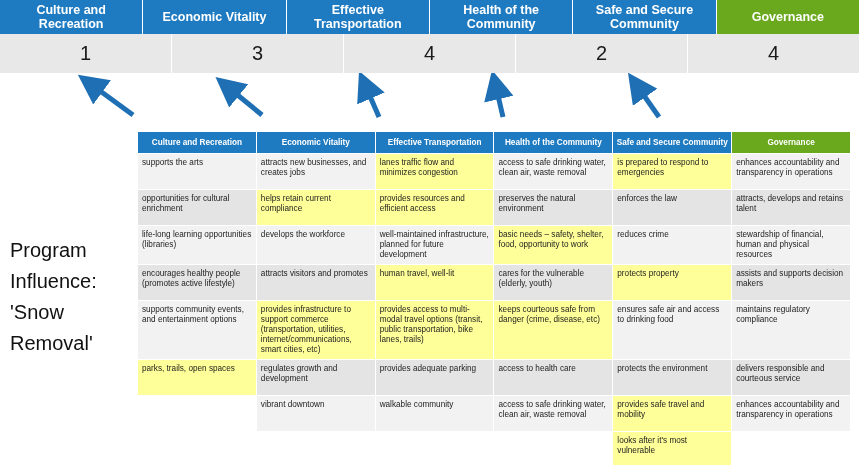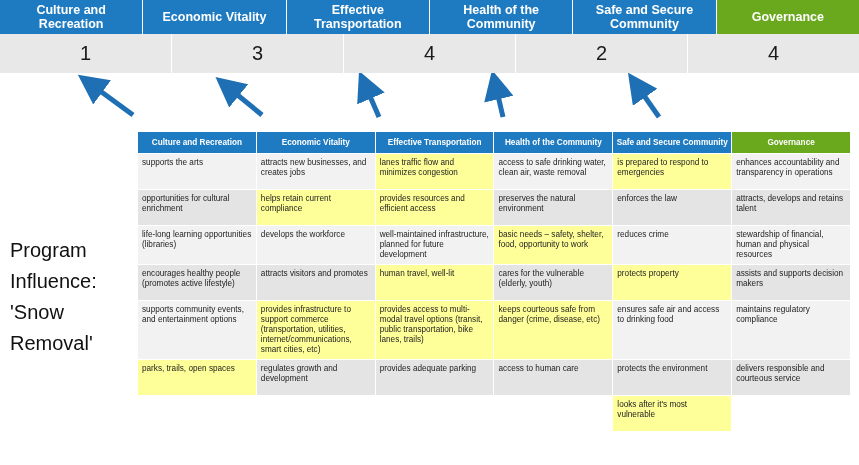--- a/index.html
+++ b/index.html
@@ -206,24 +206,32 @@
         <td class="hl">provides infrastructure to support commerce (transportation, utilities, internet/communications, smart cities, etc)</td>
         <td class="hl">provides access to multi-modal travel options (transit, public transportation, bike lanes, trails)</td>
         <td class="hl">keeps courteous safe from danger (crime, disease, etc)</td>
         <td>ensures safe air and access to drinking food</td>
         <td>maintains regulatory compliance</td>
       </tr>
       <tr class="alt">
         <td class="hl">parks, trails, open spaces</td>
         <td>regulates growth and development</td>
         <td>provides adequate parking</td>
-        <td>access to human care</td>
+        <td>access to health care</td>
         <td>protects the environment</td>
         <td>delivers responsible and courteous service</td>
       </tr>
+      <tr>
+        <td class="blank"></td>
+        <td>vibrant downtown</td>
+        <td>walkable community</td>
+        <td>access to safe drinking water, clean air, waste removal</td>
+        <td class="hl">provides safe travel and mobility</td>
+        <td>enhances accountability and transparency in operations</td>
+      </tr>
       <tr class="alt">
         <td class="blank"></td>
         <td class="blank"></td>
         <td class="blank"></td>
         <td class="blank"></td>
         <td class="hl">looks after it's most vulnerable</td>
         <td class="blank"></td>
       </tr>
     </tbody>
 </table>

